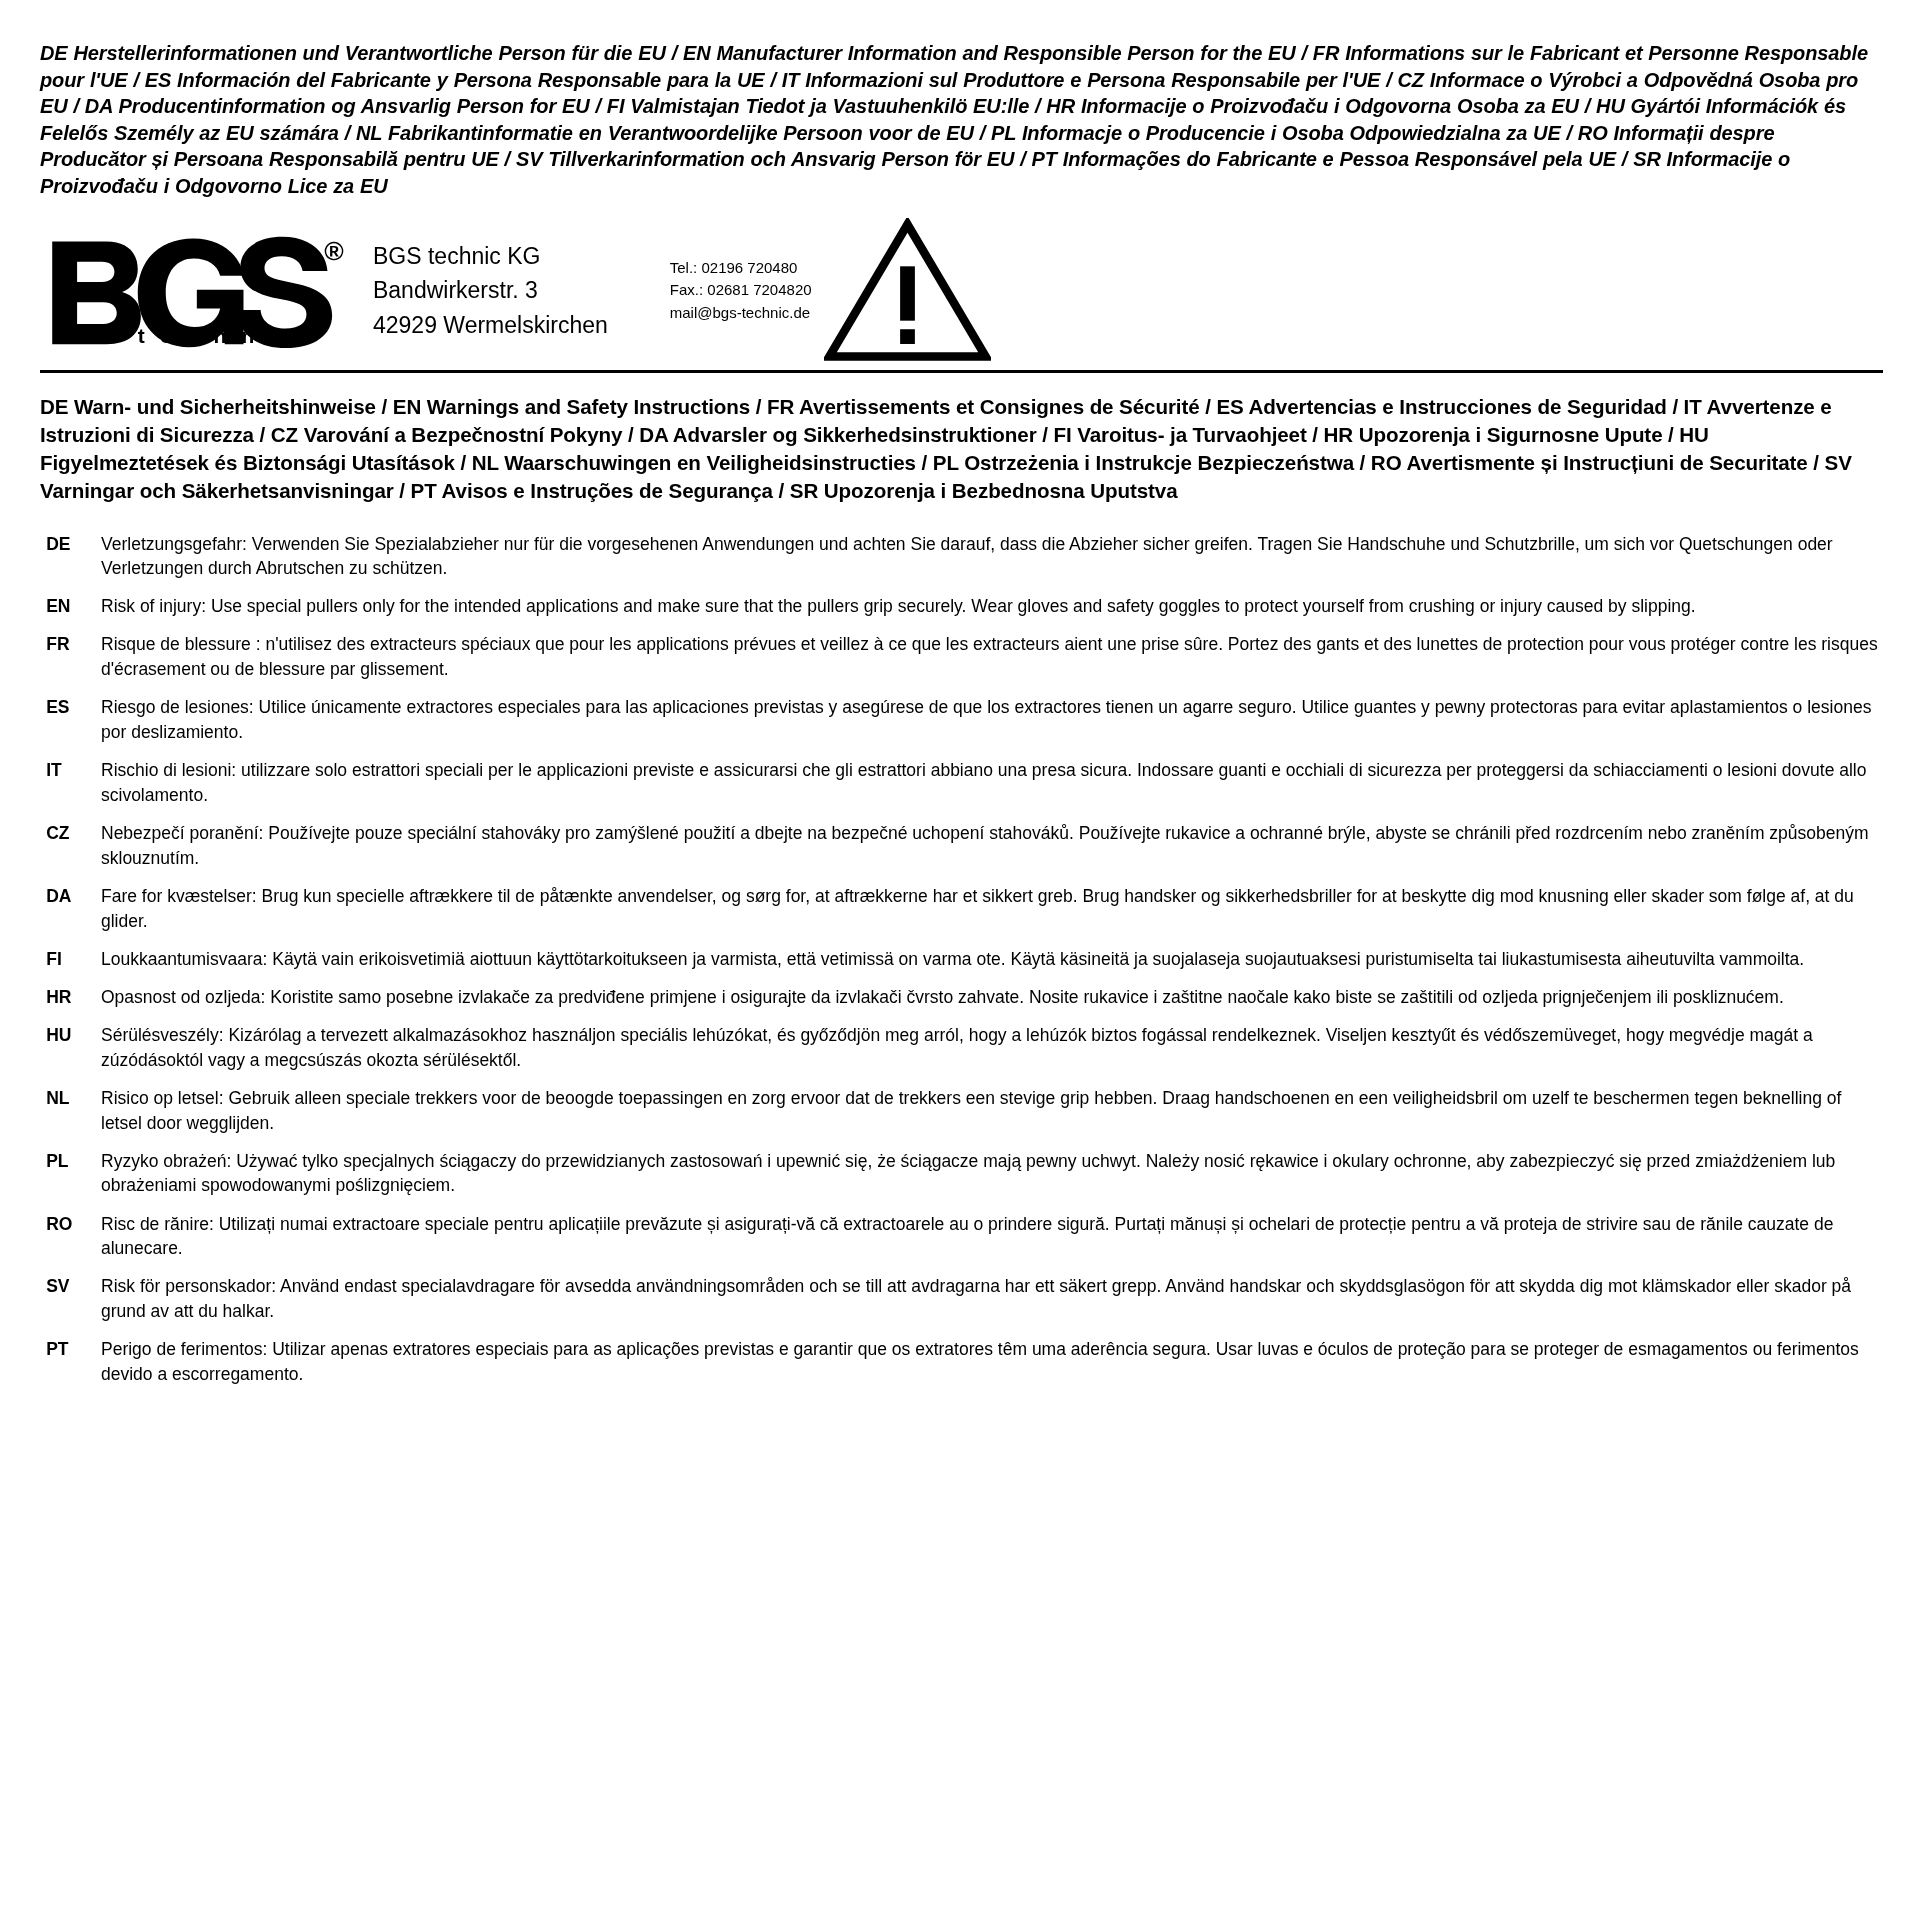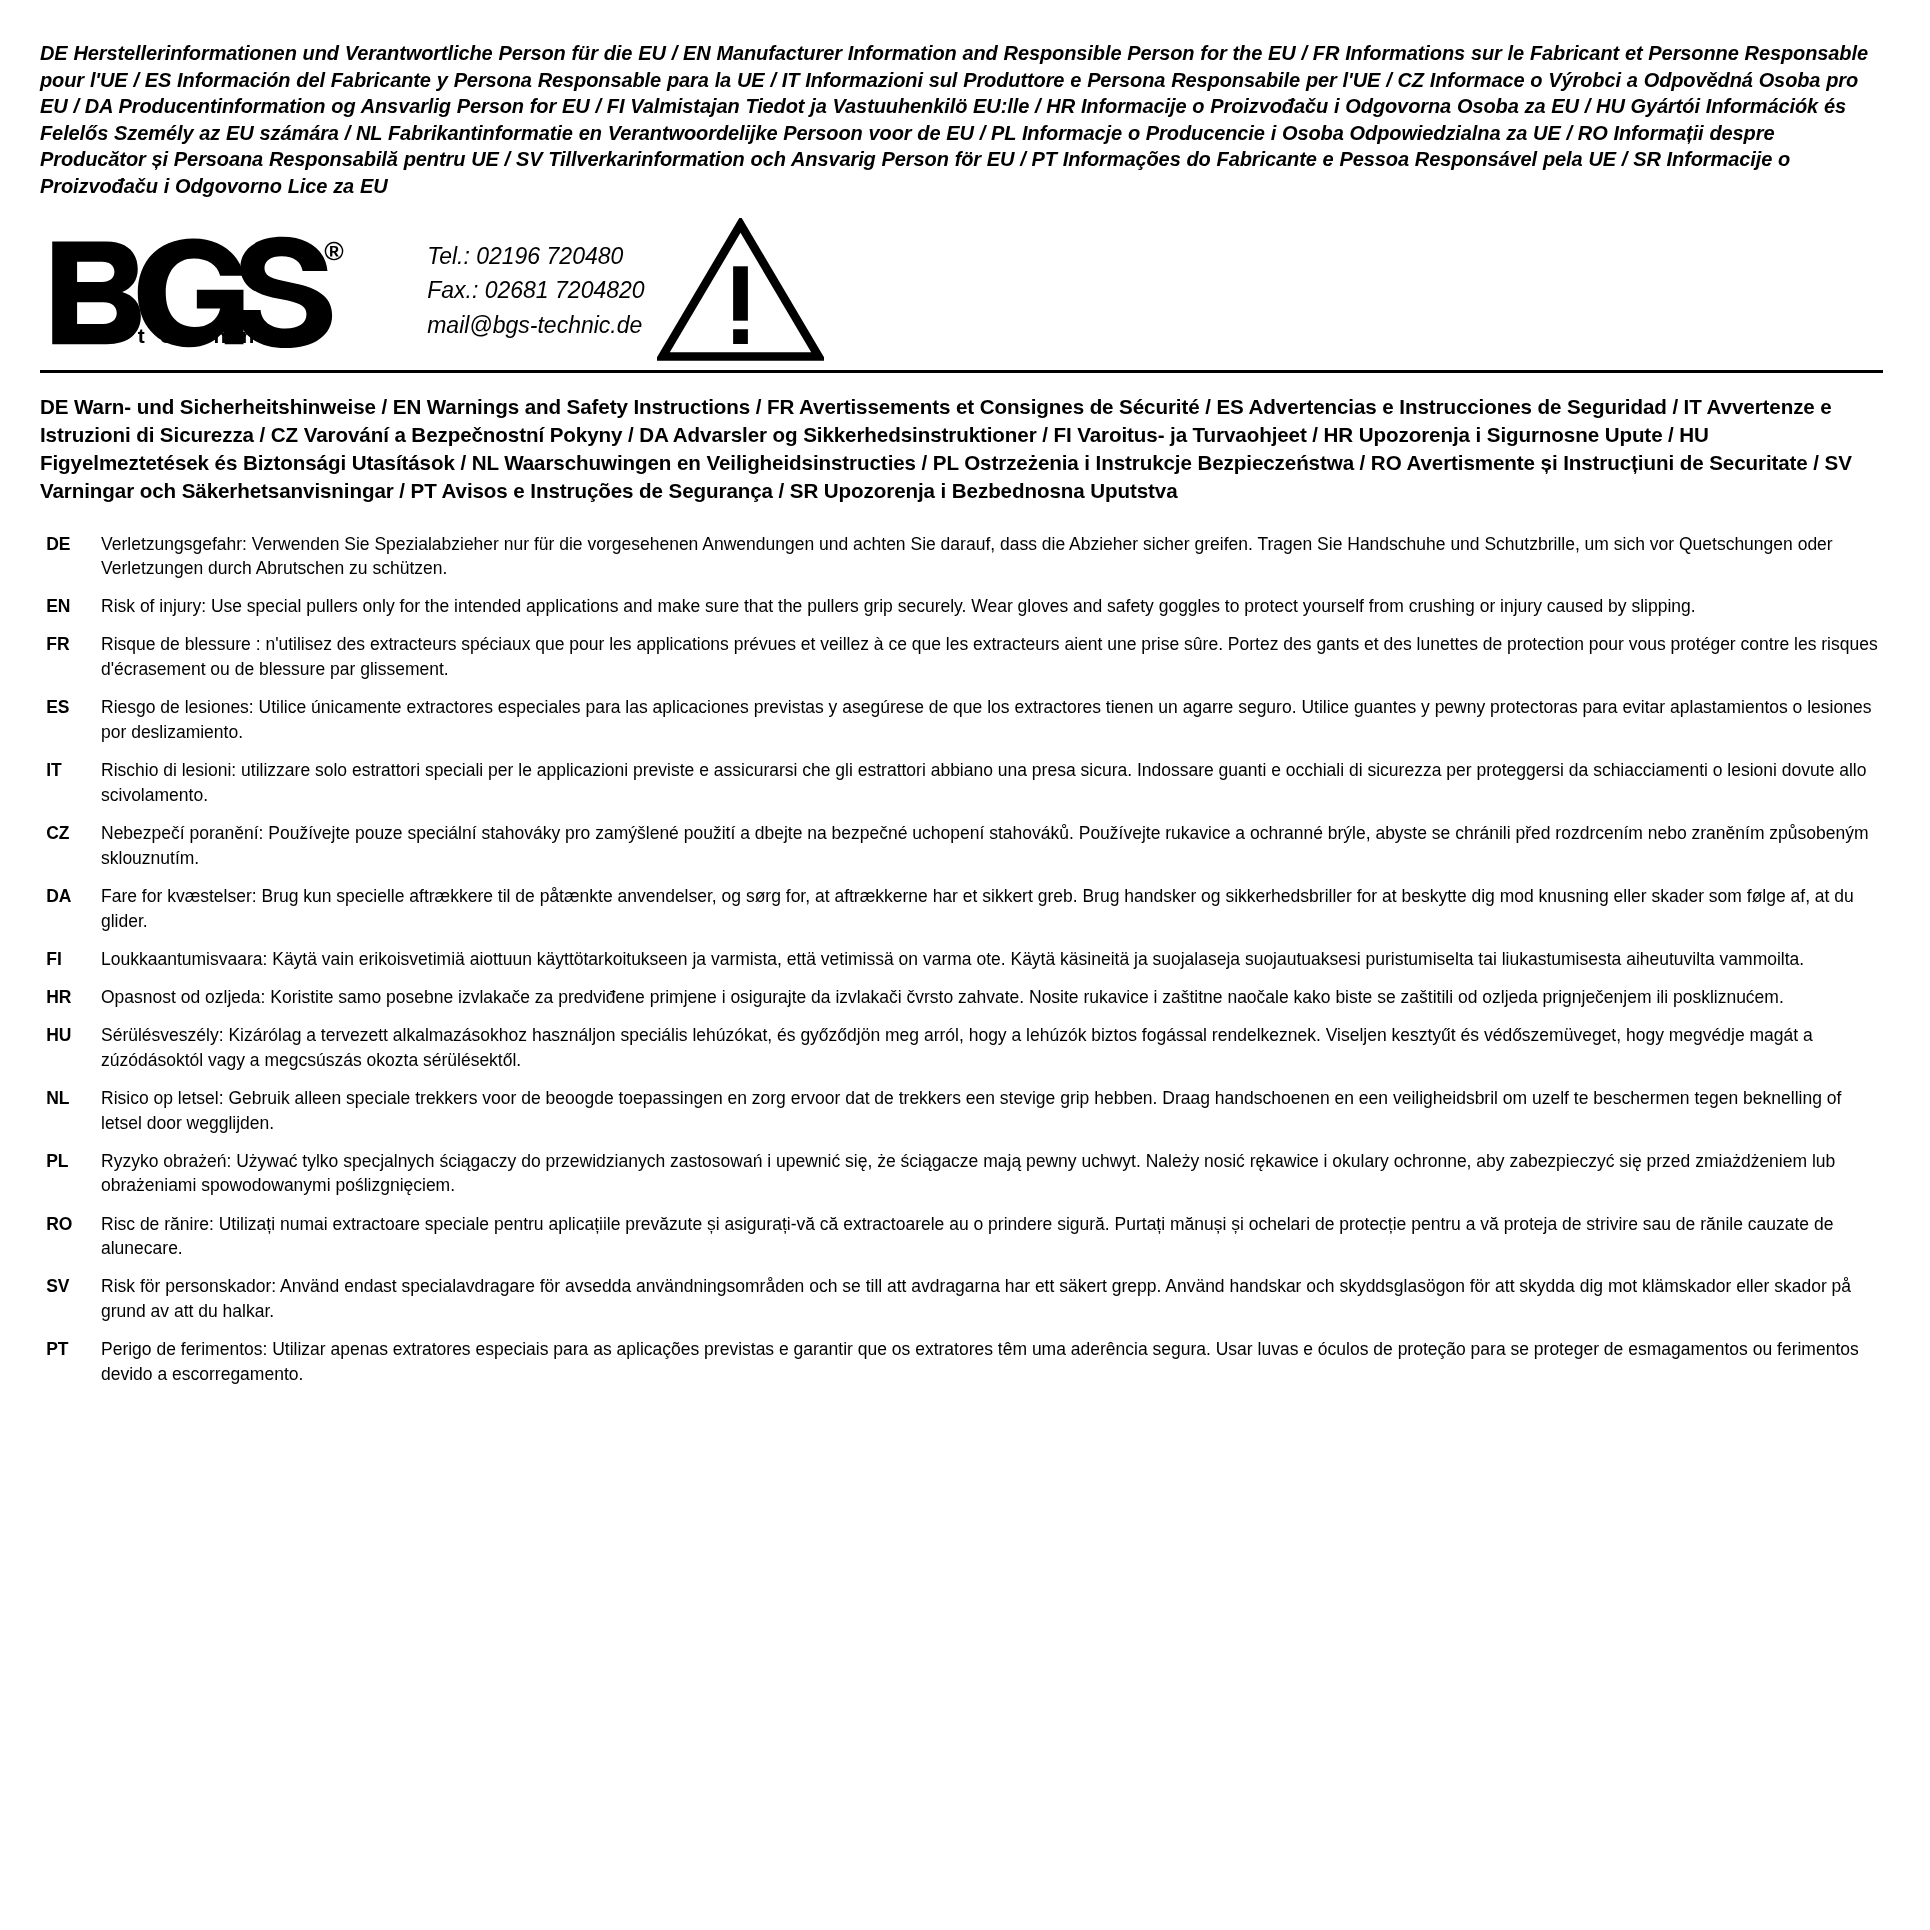--- a/index.html
+++ b/index.html
@@ -48,24 +48,23 @@
   .logo svg { display: block; }
 
   .addr {
     flex: 0 0 auto;
     font-size: 23px;
     line-height: 1.5;
     padding-left: 7.8px;
   }
   .contact {
     flex: 0 0 auto;
-    font-size: 23px;
+    font-size: 15px;
     line-height: 1.5;
     padding-left: 62px;
-    font-style: italic;
   }
   .website {
     flex: 1 1 auto;
     text-align: center;
     font-size: 29px;
     font-weight: bold;
     padding-left: 15.6px;
   }
   .warn-triangle {
     flex: 0 0 179px;
@@ -123,20 +122,25 @@
 
           <path d="M206 56 C202 42 190 34 172 34 C150 34 136 51 136 78 C136 105 150 122 173 122 C190 122 203 113 206 98 L176 98 L176 74 L236 74 L236 144 L212 144 L210 128 C201 140 186 148 166 148 C124 148 100 118 100 78 C100 38 126 8 172 8 C206 8 230 27 237 56 Z" transform="translate(18,0)"></path>
 
           <path d="M268 100 C269 114 281 124 300 124 C317 124 327 117 327 106 C327 96 320 92 303 88 L283 84 C256 78 242 65 242 45 C242 22 263 6 296 6 C330 6 352 24 354 50 L322 50 C320 38 311 31 295 31 C281 31 273 37 273 46 C273 55 280 59 295 62 L317 67 C347 74 360 87 360 107 C360 132 337 149 300 149 C262 149 239 130 237 100 Z" transform="translate(8,0)"></path>
         </g>
         <text x="358" y="36" font-family="'Liberation Sans', sans-serif" font-size="34" font-weight="bold" fill="#000">®</text>
         <text x="118" y="143" font-family="'Liberation Sans', sans-serif" font-size="27" font-weight="bold" letter-spacing="6" fill="#000">t e c h n i c</text>
       </svg>
     </div>
 
+    <div class="addr">
+      <div>BGS technic KG</div>
+      <div>Bandwirkerstr. 3</div>
+      <div>42929 Wermelskirchen</div>
+    </div>
 
     <div class="contact">
       <div>Tel.: 02196 720480</div>
       <div>Fax.: 02681 7204820</div>
       <div>mail@bgs-technic.de</div>
     </div>
 
 
     <div class="warn-triangle">
       <svg width="167" height="144" viewBox="0 0 215 185">

